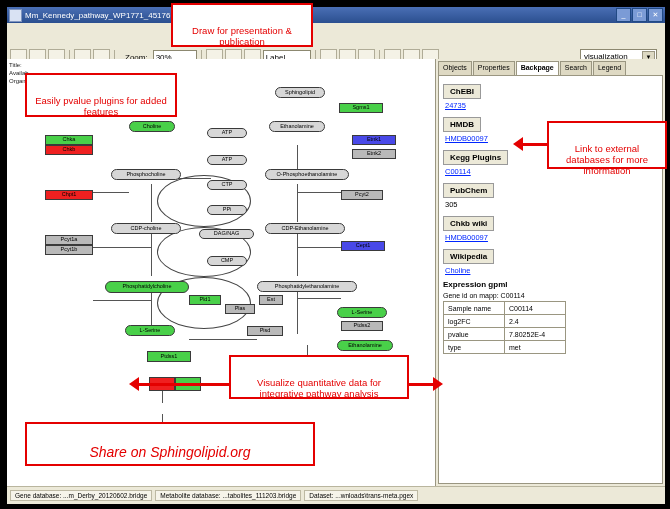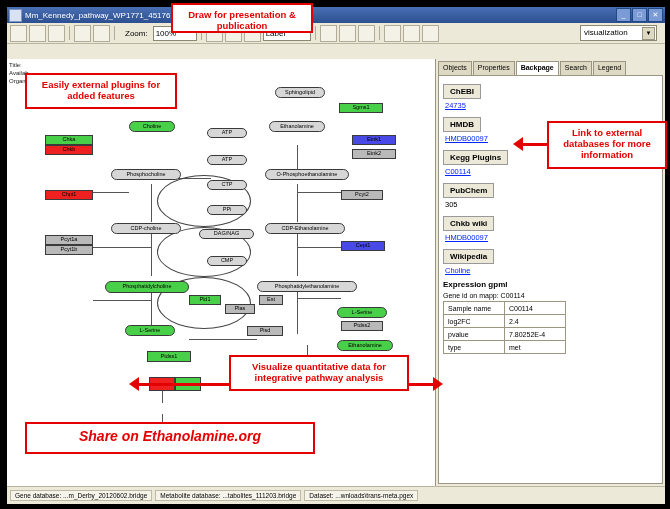--- a/index.html
+++ b/index.html
@@ -11,21 +11,21 @@
   .titlebar .tb-icon{width:11px;height:11px;background:#d9e2f3;border:1px solid #8095c0;margin-right:3px;}
   .titlebar .tb-title{color:#fff;font-size:8px;flex:1;white-space:nowrap;overflow:hidden;}
   .tb-btns{display:flex;gap:1px;}
   .tb-btn{width:13px;height:12px;background:#7b9bd6;border:1px solid #214a85;color:#fff;font-size:7px;line-height:11px;text-align:center;}
 
   
   .menubar{height:14px;background:#ece9d8;border-bottom:1px solid #c8c4b0;display:flex;align-items:center;padding-left:3px;gap:8px;}
   .menubar span{font-size:8px;color:#000;}
 
   
-  .toolbar{height:20px;background:#ece9d8;border-bottom:1px solid #b9b59e;display:flex;align-items:center;padding-left:3px;gap:2px;}
+  .toolbar{height:20px;background:#ece9d8;border-bottom:1px solid #b9b59e;display:flex;align-items:center;padding-left:3px;gap:2px;margin-top:24px;}
   .tbtn{width:15px;height:15px;border:1px solid #b0ac97;background:#f4f2e6;display:inline-block;}
   .tsep{width:1px;height:14px;background:#b0ac97;margin:0 2px;}
   .zoomlbl{font-size:8px;margin-left:6px;margin-right:3px;}
   .zoombox{width:40px;height:13px;border:1px solid #8c8870;background:#fff;font-size:8px;line-height:13px;padding-left:2px;}
   .labelbox{width:44px;height:13px;border:1px solid #8c8870;background:#fff;font-size:8px;line-height:13px;padding-left:2px;}
   .combo{width:72px;height:14px;border:1px solid #8c8870;background:#fff;font-size:8px;line-height:14px;padding-left:3px;position:relative;}
   .combo .arrow{position:absolute;right:1px;top:1px;width:11px;height:11px;background:#ddd9c3;border:1px solid #9a9681;font-size:6px;text-align:center;line-height:10px;}
 
   
   .body{position:absolute;left:0;top:52px;right:0;bottom:18px;display:flex;}
@@ -58,21 +58,21 @@
   table.expr{border-collapse:collapse;font-size:7px;}
   table.expr td{border:1px solid #9a9681;padding:1px 4px;height:10px;}
   table.expr td.k{width:52px;}
   table.expr td.v{width:52px;}
 
   
   .statusbar{position:absolute;left:0;right:0;bottom:0;height:17px;background:#ece9d8;border-top:1px solid #b9b59e;display:flex;align-items:center;padding-left:3px;}
   .statusbar .cell{font-size:6.5px;border:1px solid #bdb9a3;background:#f6f4ea;padding:1px 4px;margin-right:3px;white-space:nowrap;}
 
   
-  .anno{position:absolute;background:#fff;border:2px solid #e40000;color:#e40000;font-weight:bold;text-align:center;font-size:9.5px;line-height:11px;padding:4px 6px;box-sizing:border-box;}
+  .anno{position:absolute;background:#fff;border:2px solid #e40000;color:#e40000;font-weight:normal;text-align:center;font-size:9.5px;line-height:11px;padding:20px 6px;box-sizing:border-box;}
   .anno.big{font-size:14px;line-height:16px;font-style:italic;}
   .arrow-h{position:absolute;background:#e40000;height:3px;}
   .arrow-head{position:absolute;width:0;height:0;}
 </style>
 </head>
 <body>
 
 <div id="app">
 
   <div class="titlebar">
@@ -88,21 +88,21 @@
 
   <div class="toolbar">
     <span class="tbtn"></span>
     <span class="tbtn"></span>
     <span class="tbtn"></span>
     <span class="tsep"></span>
     <span class="tbtn"></span>
     <span class="tbtn"></span>
     <span class="tsep"></span>
     <span class="zoomlbl">Zoom:</span>
-    <span class="zoombox">100%</span>
+    <span class="zoombox">30%</span>
     <span class="tsep"></span>
     <span class="tbtn"></span>
     <span class="tbtn"></span>
     <span class="tbtn"></span>
     <span class="labelbox">Label</span>
     <span class="tsep"></span>
     <span class="tbtn"></span>
     <span class="tbtn"></span>
     <span class="tbtn"></span>
     <span class="tsep"></span>
@@ -316,24 +316,24 @@
     </div>
   </div>
 
   <div class="statusbar">
     <span class="cell">Gene database: ...m_Derby_20120602.bridge</span>
     <span class="cell">Metabolite database: ...tabolites_111203.bridge</span>
     <span class="cell">Dataset: ...wnloads\trans-meta.pgex</span>
   </div>
 
   <div class="anno" style="left:164px;top:-4px;width:142px;height:30px;">Draw for presentation &amp; publication</div>
-  <div class="anno" style="left:18px;top:66px;width:152px;height:36px;">Easily external plugins for added features</div>
+  <div class="anno" style="left:18px;top:66px;width:152px;height:36px;">Easily pvalue plugins for added features</div>
   <div class="anno" style="left:222px;top:348px;width:180px;height:36px;">Visualize quantitative data  for integrative pathway analysis</div>
   <div class="anno" style="left:540px;top:114px;width:120px;height:48px;">Link  to external databases  for more information</div>
-  <div class="anno big" style="left:18px;top:415px;width:290px;height:32px;">Share on Ethanolamine.org</div>
+  <div class="anno big" style="left:18px;top:415px;width:290px;height:32px;">Share on Sphingolipid.org</div>
 
   <div class="arrow-h" style="left:130px;top:376px;width:92px;"></div>
   <div class="arrow-head" style="left:122px;top:370px;border-top:7px solid transparent;border-bottom:7px solid transparent;border-right:10px solid #e40000;"></div>
   <div class="arrow-h" style="left:402px;top:376px;width:24px;"></div>
   <div class="arrow-head" style="left:426px;top:370px;border-top:7px solid transparent;border-bottom:7px solid transparent;border-left:10px solid #e40000;"></div>
   <div class="arrow-h" style="left:516px;top:136px;width:24px;"></div>
   <div class="arrow-head" style="left:506px;top:130px;border-top:7px solid transparent;border-bottom:7px solid transparent;border-right:10px solid #e40000;"></div>
 
 </div>
 

